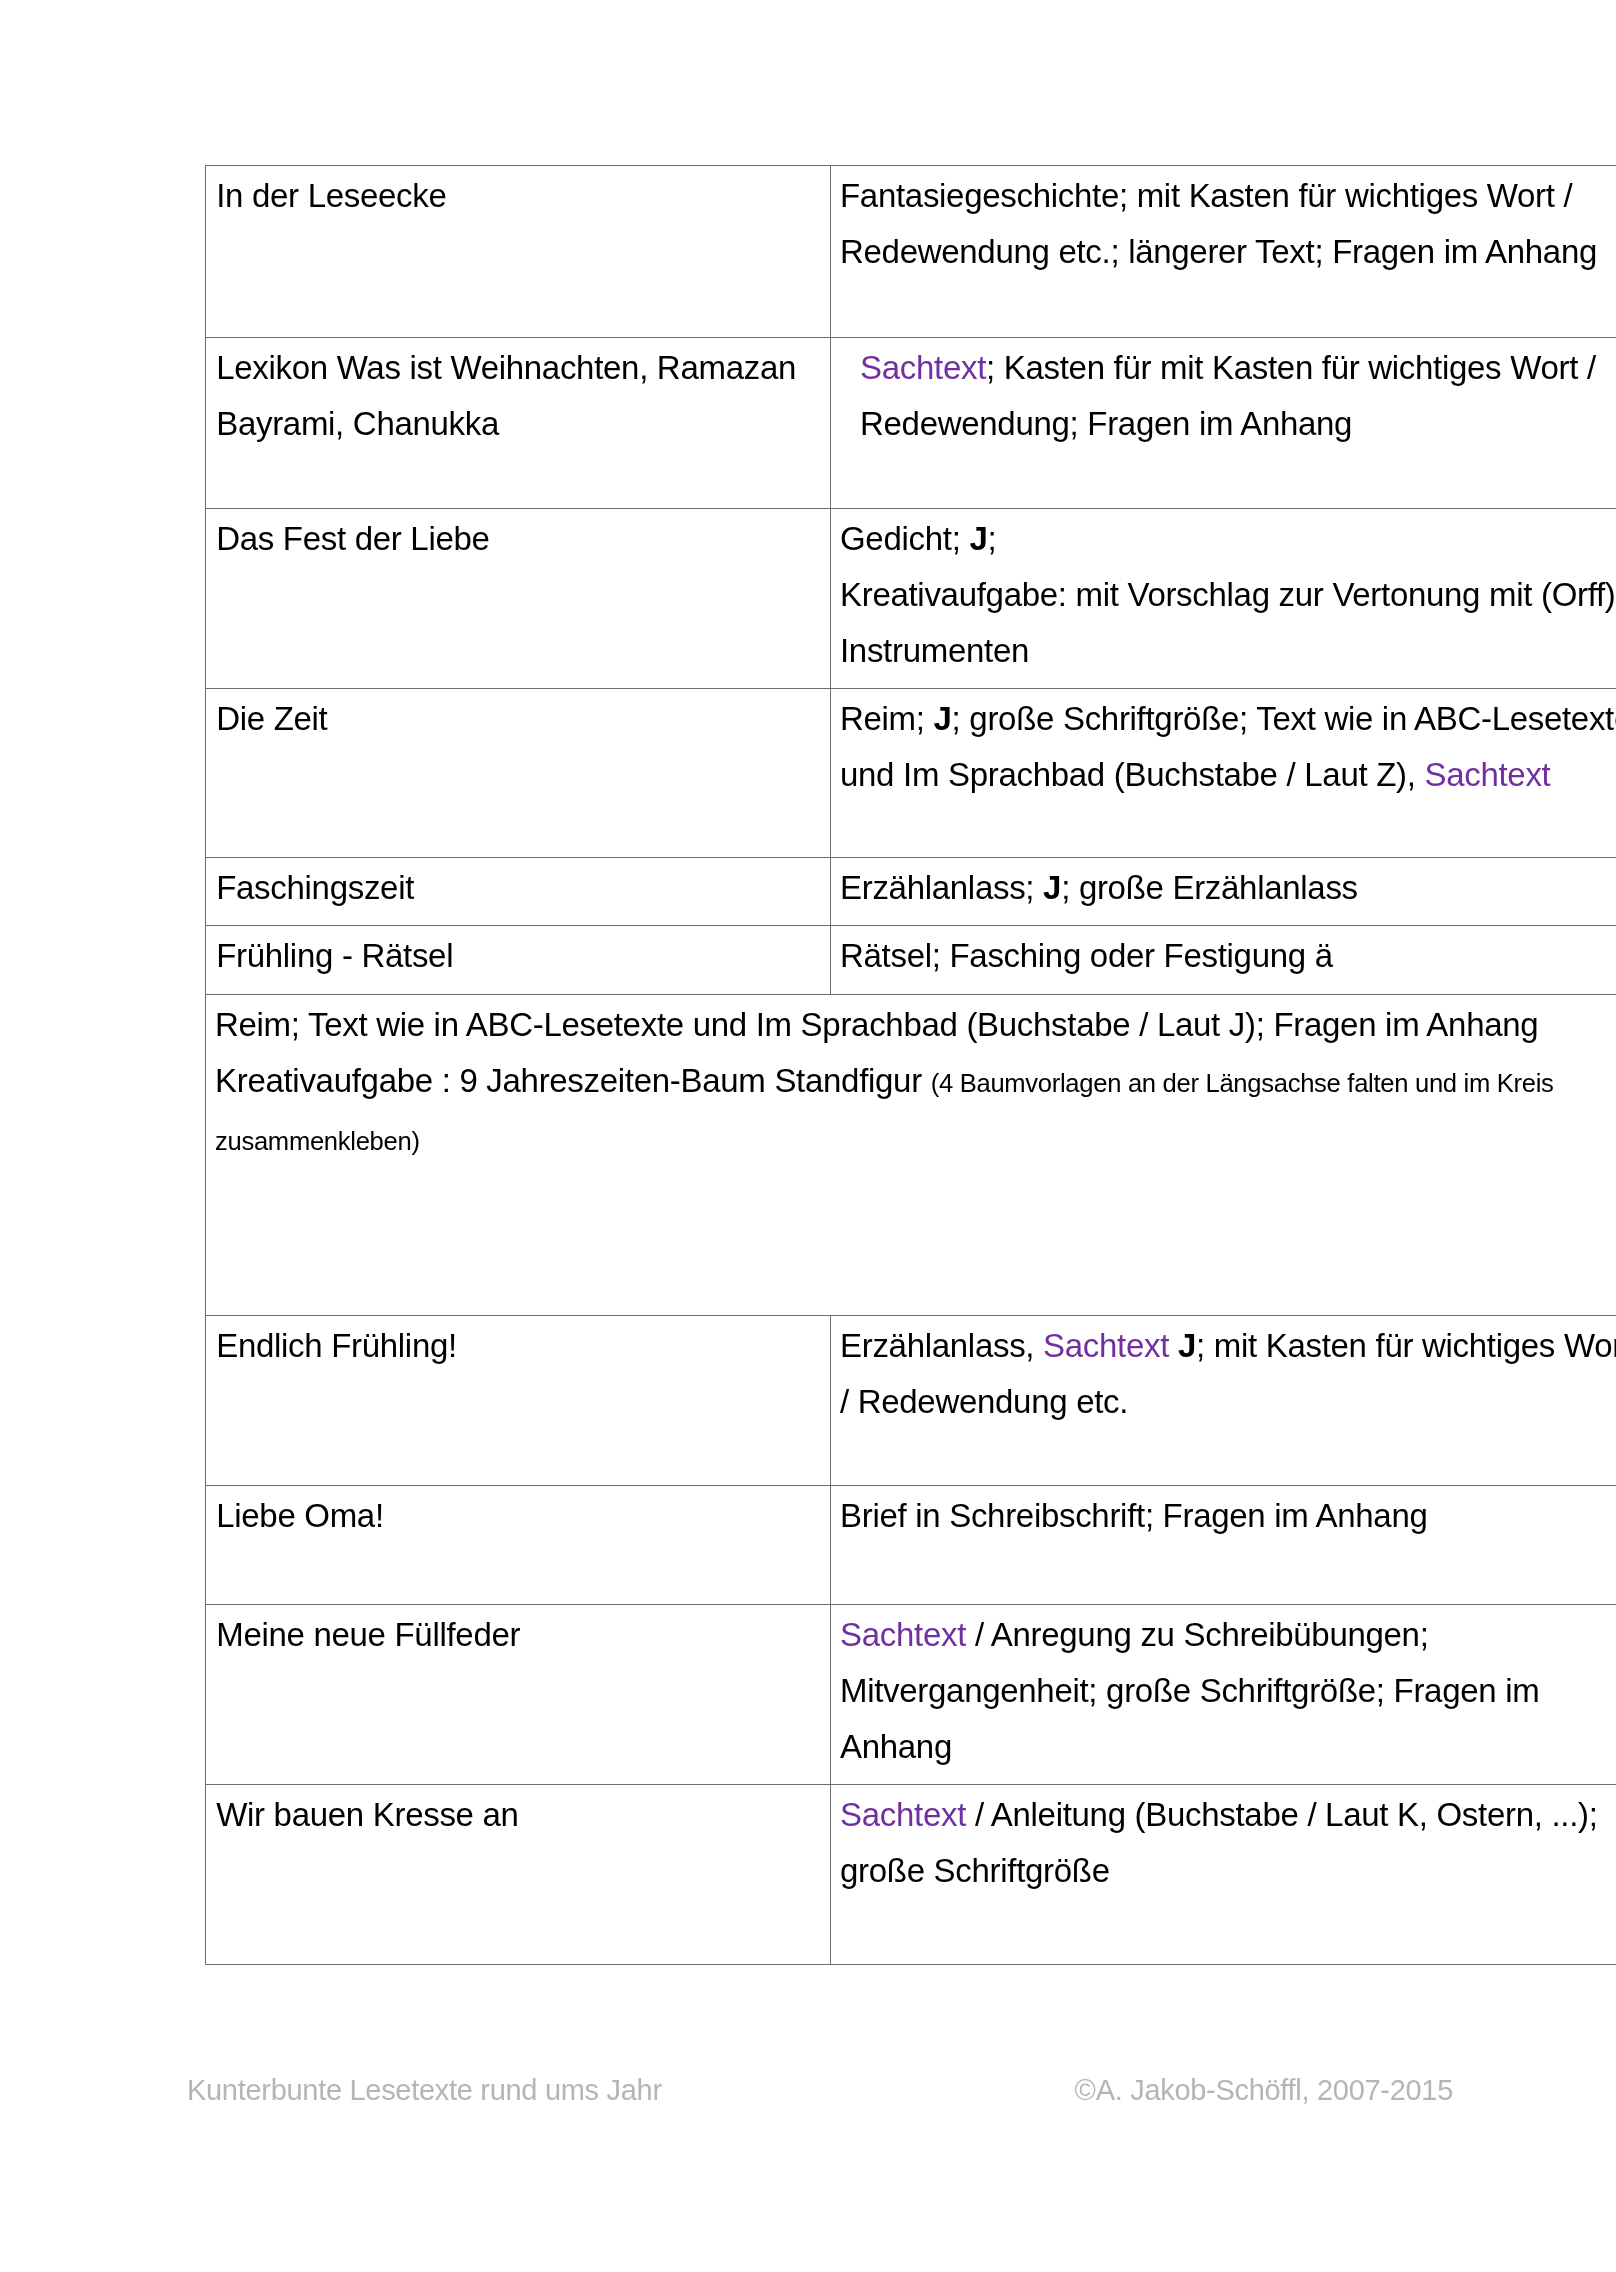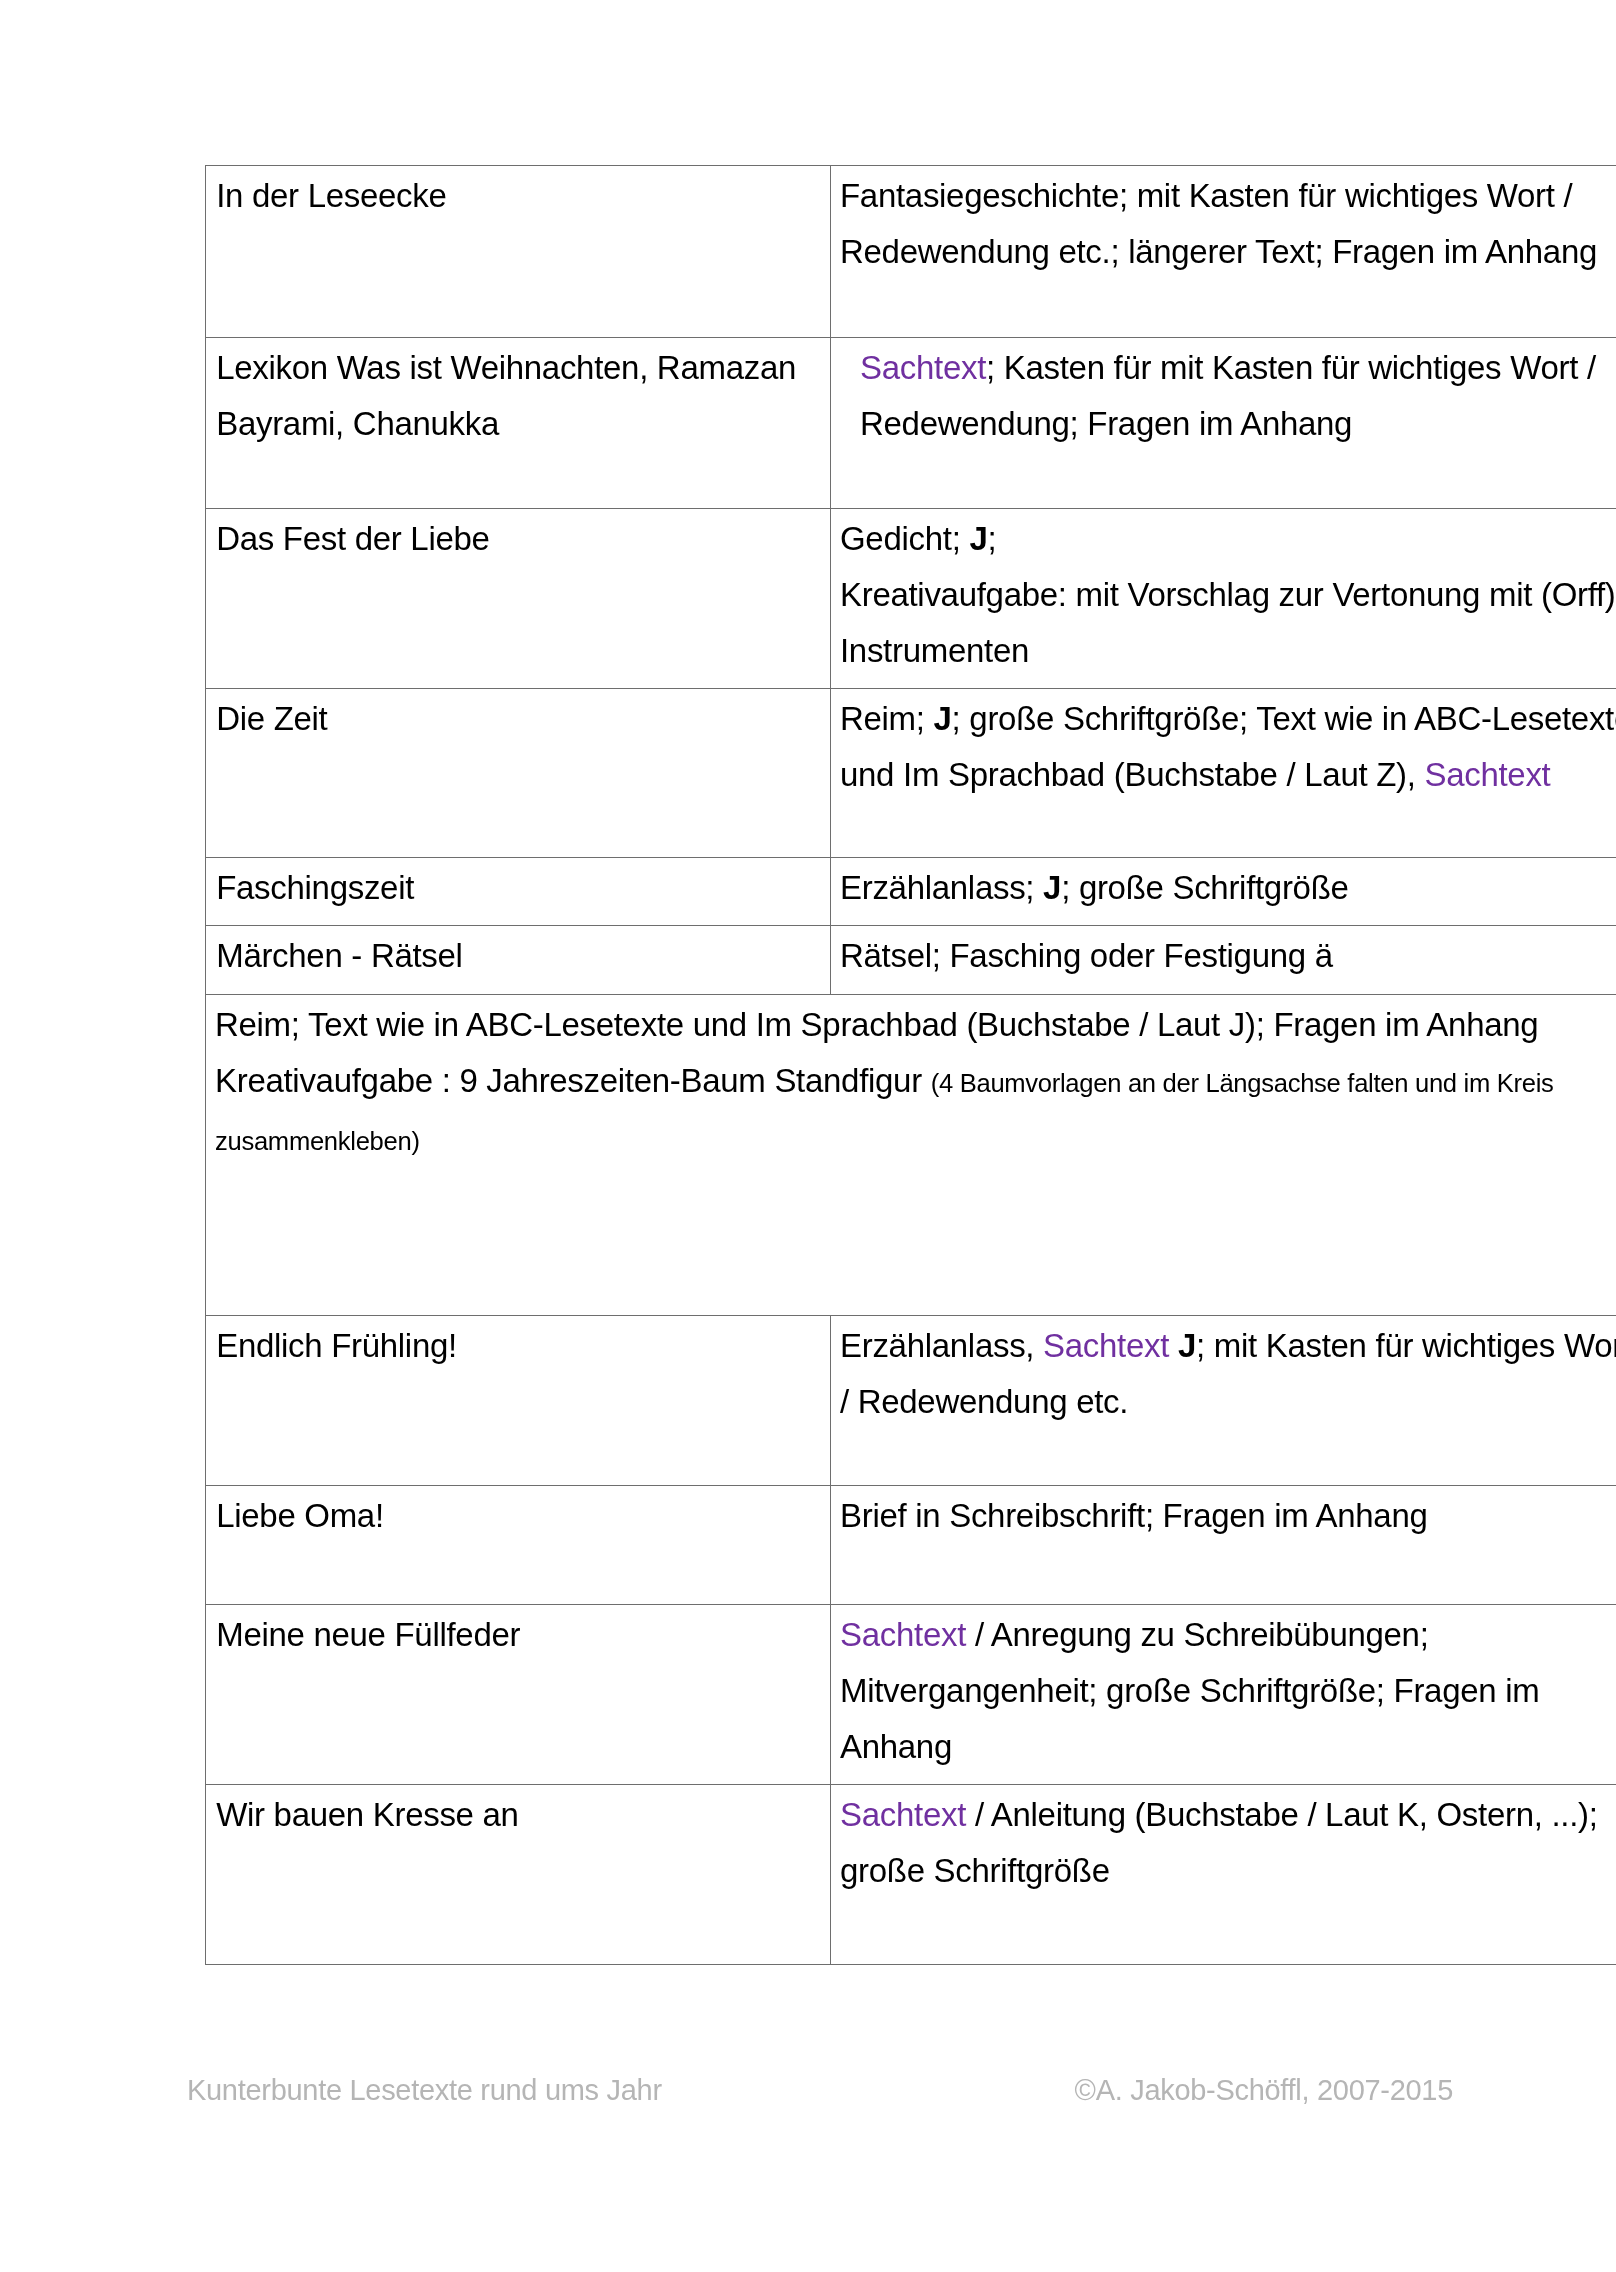--- a/index.html
+++ b/index.html
@@ -98,25 +98,25 @@
     <div class="cell desc-cell"><span class="seg-normal">Gedicht; </span><span class="seg-bold">J</span><span class="seg-normal">;</span><br><span class="seg-normal">Kreativaufgabe: mit Vorschlag zur Vertonung mit (Orff) Instrumenten</span></div>
   </div>
 
   <div class="row">
     <div class="cell title-cell">Die Zeit</div>
     <div class="cell desc-cell"><span class="seg-normal">Reim; </span><span class="seg-bold">J</span><span class="seg-normal">; große Schriftgröße; Text wie in ABC-Lesetexte und Im Sprachbad (Buchstabe / Laut Z), </span><span class="seg-purple">Sachtext</span></div>
   </div>
 
   <div class="row">
     <div class="cell title-cell">Faschingszeit</div>
-    <div class="cell desc-cell"><span class="seg-normal">Erzählanlass; </span><span class="seg-bold">J</span><span class="seg-normal">; große Schriftgröße</span></div>
+    <div class="cell desc-cell"><span class="seg-normal">Erzählanlass; </span><span class="seg-bold">J</span><span class="seg-normal">; große Erzählanlass</span></div>
   </div>
 
   <div class="row">
-    <div class="cell title-cell">Märchen - Rätsel</div>
+    <div class="cell title-cell">Frühling - Rätsel</div>
     <div class="cell desc-cell"><span class="seg-normal">Rätsel; Fasching oder Festigung ä</span></div>
   </div>
 
   <div class="row">
     <div class="cell desc-cell"><span class="seg-normal">Reim; Text wie in ABC-Lesetexte und Im Sprachbad (Buchstabe / Laut J); Fragen im Anhang</span><br><span class="seg-normal">Kreativaufgabe : 9 Jahreszeiten-Baum Standfigur </span><span class="seg-small">(4 Baumvorlagen an der Längsachse falten und im Kreis zusammenkleben)</span></div>
   </div>
 
 
   <div class="row">
     <div class="cell title-cell">Endlich Frühling!</div>

